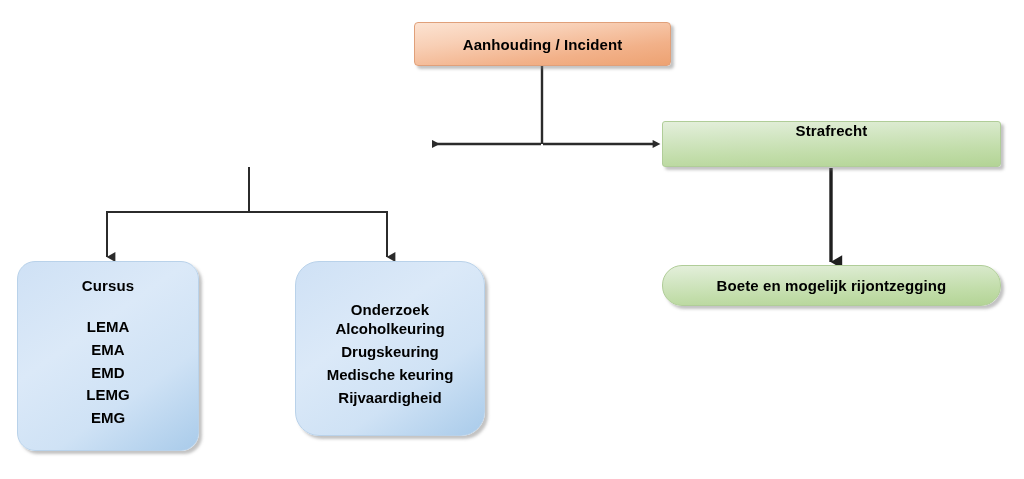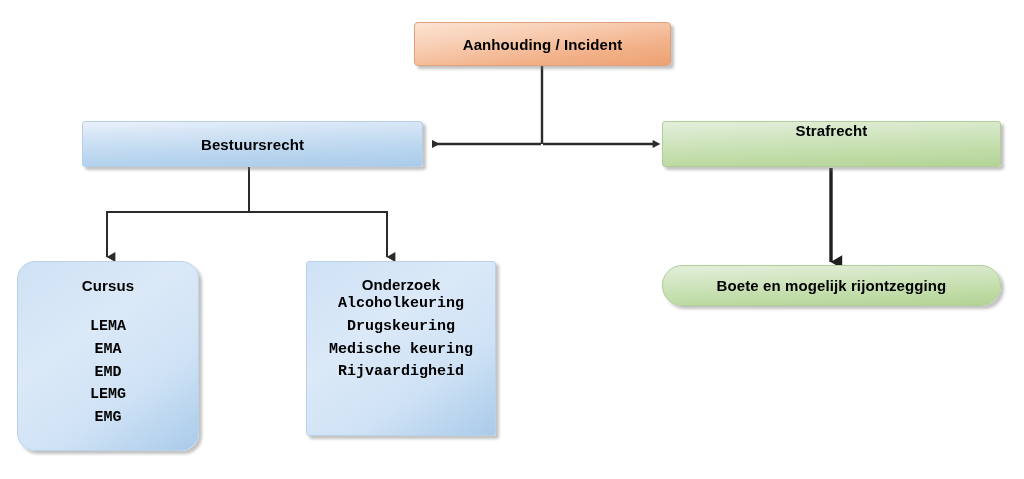--- a/index.html
+++ b/index.html
@@ -40,21 +40,20 @@
     z-index: 2;
     box-shadow: 3px 3px 3px rgba(120,120,120,0.45);
   }
   .node .title {
     font-weight: bold;
     letter-spacing: 0.1px;
   }
   .node .items {
     font-weight: bold;
     line-height: 1.52;
-    font-family: Liberation Mono, monospace;
   }
 
   
   .node--orange {
     background: linear-gradient(170deg, #fbe0ce 0%, #f9d3bb 28%, #f3b governing 60%, #eea476 100%);
     background: linear-gradient(172deg, #fce3d2 0%, #f8cfb5 32%, #f2b189 70%, #eda272 100%);
     border: 1px solid #e0a07a;
     border-radius: 4px;
   }
 
@@ -99,23 +98,24 @@
   #node-cursus {
     left: 17px; top: 261px; width: 182px; height: 190px;
     justify-content: flex-start;
     padding-top: 15px;
     border-radius: 18px;
   }
   #node-cursus .title { font-size: 15px; }
   #node-cursus .items { font-size: 15px; margin-top: 22px; }
 
   #node-onderzoek {
-    left: 306px; top: 261px; width: 190px; height: 175px;
-    justify-content: flex-start;
+    left: 295px; top: 261px; width: 190px; height: 175px;
+    justify-content: center;
     padding-top: 14px;
+    border-radius: 24px;
   }
   #node-onderzoek .title { font-size: 15px; }
   #node-onderzoek .items { font-size: 15px; }
 
   #node-boete {
     left: 662px; top: 265px; width: 339px; height: 41px;
     justify-content: center;
     border-radius: 20px;
   }
   #node-boete .title { font-size: 15px; }
@@ -155,23 +155,20 @@
 
     <line x1="387" y1="211" x2="387" y2="257" stroke="#2b2b2b" stroke-width="2" marker-end="url(#arrow-down)"></line>
 
     <line x1="831" y1="168" x2="831" y2="262" stroke="#1f1f1f" stroke-width="3.4" marker-end="url(#arrow-down-thick)"></line>
   </svg>
 
   <div class="node node--orange" id="node-incident">
     <span class="title">Aanhouding / Incident</span>
   </div>
 
-  <div class="node node--blue-bar" id="node-bestuursrecht">
-    <span class="title">Bestuursrecht</span>
-  </div>
 
   <div class="node node--green" id="node-strafrecht">
     <span class="title">Strafrecht</span>
   </div>
 
   <div class="node node--blue-panel" id="node-cursus">
     <span class="title">Cursus</span>
     <span class="items">LEMA<br>EMA<br>EMD<br>LEMG<br>EMG</span>
   </div>
 

